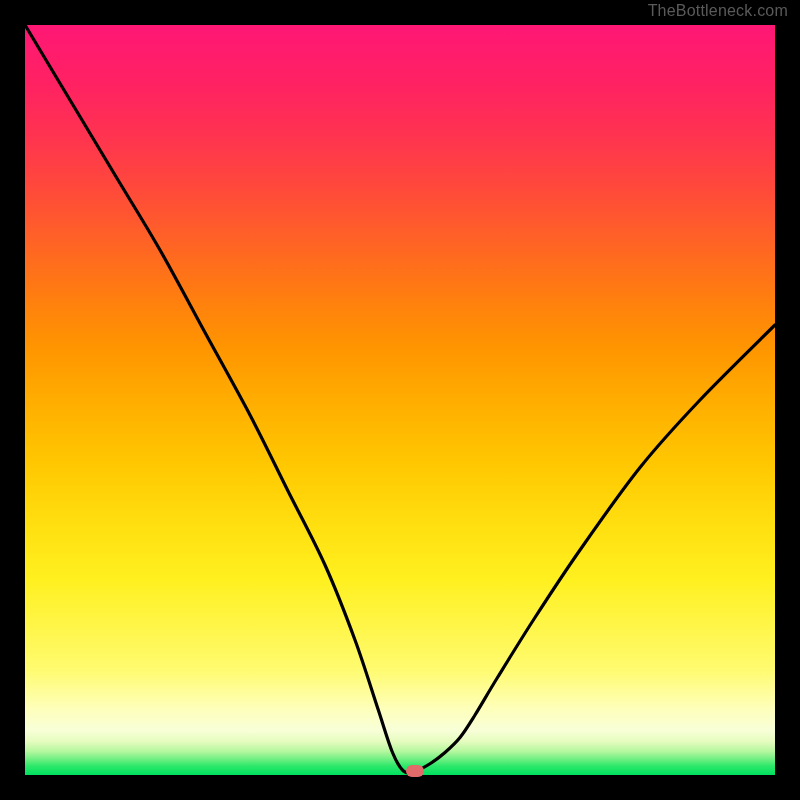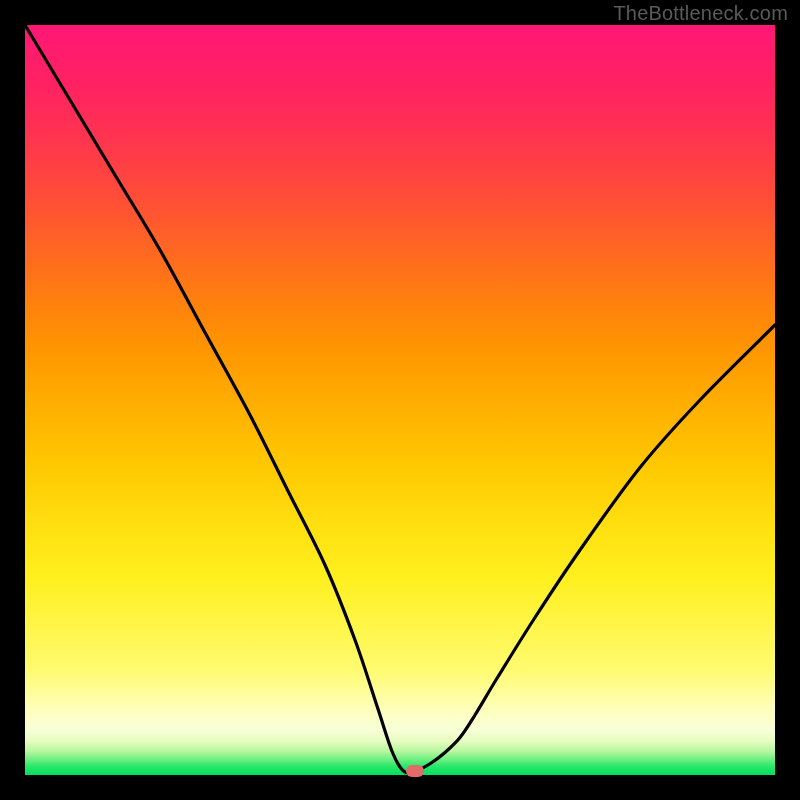--- a/index.html
+++ b/index.html
@@ -37,21 +37,21 @@
       #ff344f 85%,
       #ff2262 92%,
       #ff1775 100%
     );
   }
   .watermark {
     position: absolute;
     top: 2px;
     right: 12px;
     font-family: Arial, Helvetica, sans-serif;
-    font-size: 20px;
+    font-size: 16px;
     font-weight: 500;
     color: #5a5a5a;
     letter-spacing: 0.2px;
   }
   .curve {
     position: absolute;
     left: 25px;
     top: 25px;
     width: 750px;
     height: 750px;

